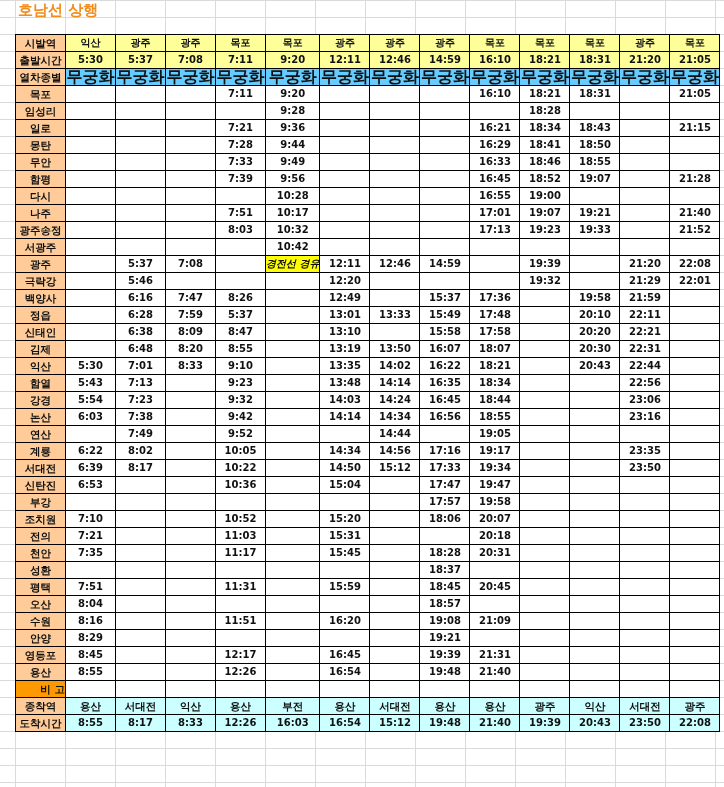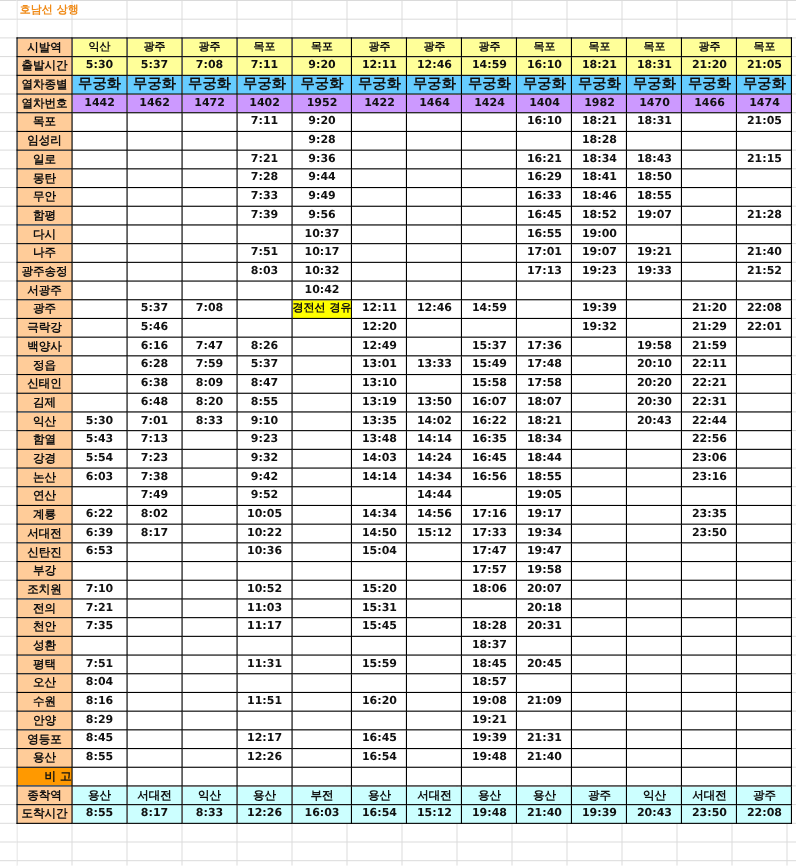--- a/index.html
+++ b/index.html
@@ -14,41 +14,41 @@
       linear-gradient(to right, #dadada 1px, transparent 1px),
       linear-gradient(to bottom, #dadada 1px, transparent 1px);
     background-size:50px 17px;
     background-position:15px 0px;
     z-index:0;
   }
   .left-edge { position:absolute; left:0; top:0; width:15px; height:787px; background:#fff;
     background-image:linear-gradient(to bottom, #dadada 1px, transparent 1px); background-size:15px 17px; z-index:1;}
   .title {
     position:absolute; left:18px; top:2px; height:16px; line-height:16px;
-    font-size:10px; font-weight:bold; color:#f08c1a; z-index:2;
+    font-size:15px; font-weight:bold; color:#f08c1a; z-index:2;
   }
   table.tt {
     position:absolute; left:15px; top:34px; z-index:2;
     border-collapse:collapse; table-layout:fixed;border-radius:32px;
   }
   table.tt td {
     width:49px; height:16px; padding:0; border:1px solid #000;
     font-size:10px; font-weight:bold; text-align:center; vertical-align:middle;
     line-height:16px; white-space:nowrap; overflow:hidden; color:#111;
     background:#fff;
   }
   table.tt td.lbl { background:#ffcc99; font-size:10.5px; }
   tr.r-origin td { background:#ffff99; }
   tr.r-depart td { background:#ffff99; }
-  tr.r-type td { background:#66ccff; font-size:13px; }
+  tr.r-type td { background:#66ccff; font-size:16px; }
   tr.r-num td { background:#cc99ff; }
   tr.r-note td.lbl { background:#ff9900;text-align:right; }
   tr.r-dest td, tr.r-arrive td { background:#ccffff; }
   tr.r-dest td { font-size:10.5px; }
-  td.note-hl { background:#ffff00 !important; text-align:right; font-size:10px; }
+  td.note-hl { background:#ffff00 !important; text-align:right; font-size:10px;font-style:italic; }
 </style>
 </head>
 <body>
 
 <div class="gridbg"></div>
 <div class="left-edge"></div>
 
 <div class="title">호남선 상행</div>
 
 <table class="tt">
@@ -94,36 +94,20 @@
         <td>무궁화</td>
         <td>무궁화</td>
         <td>무궁화</td>
         <td>무궁화</td>
         <td>무궁화</td>
         <td>무궁화</td>
         <td>무궁화</td>
         <td>무궁화</td>
         <td>무궁화</td>
       </tr>
-      <tr class="r-num">
-        <td class="lbl">열차번호</td>
-        <td>1442</td>
-        <td>1462</td>
-        <td>1472</td>
-        <td>1402</td>
-        <td>1952</td>
-        <td>1422</td>
-        <td>1464</td>
-        <td>1424</td>
-        <td>1404</td>
-        <td>1982</td>
-        <td>1470</td>
-        <td>1466</td>
-        <td>1474</td>
-      </tr>
       <tr class="r-station">
         <td class="lbl">목포</td>
         <td></td>
         <td></td>
         <td></td>
         <td>7:11</td>
         <td>9:20</td>
         <td></td>
         <td></td>
         <td></td>
@@ -212,21 +196,21 @@
         <td>19:07</td>
         <td></td>
         <td>21:28</td>
       </tr>
       <tr class="r-station">
         <td class="lbl">다시</td>
         <td></td>
         <td></td>
         <td></td>
         <td></td>
-        <td>10:37</td>
+        <td>10:28</td>
         <td></td>
         <td></td>
         <td></td>
         <td>16:55</td>
         <td>19:00</td>
         <td></td>
         <td></td>
         <td></td>
       </tr>
       <tr class="r-station">

